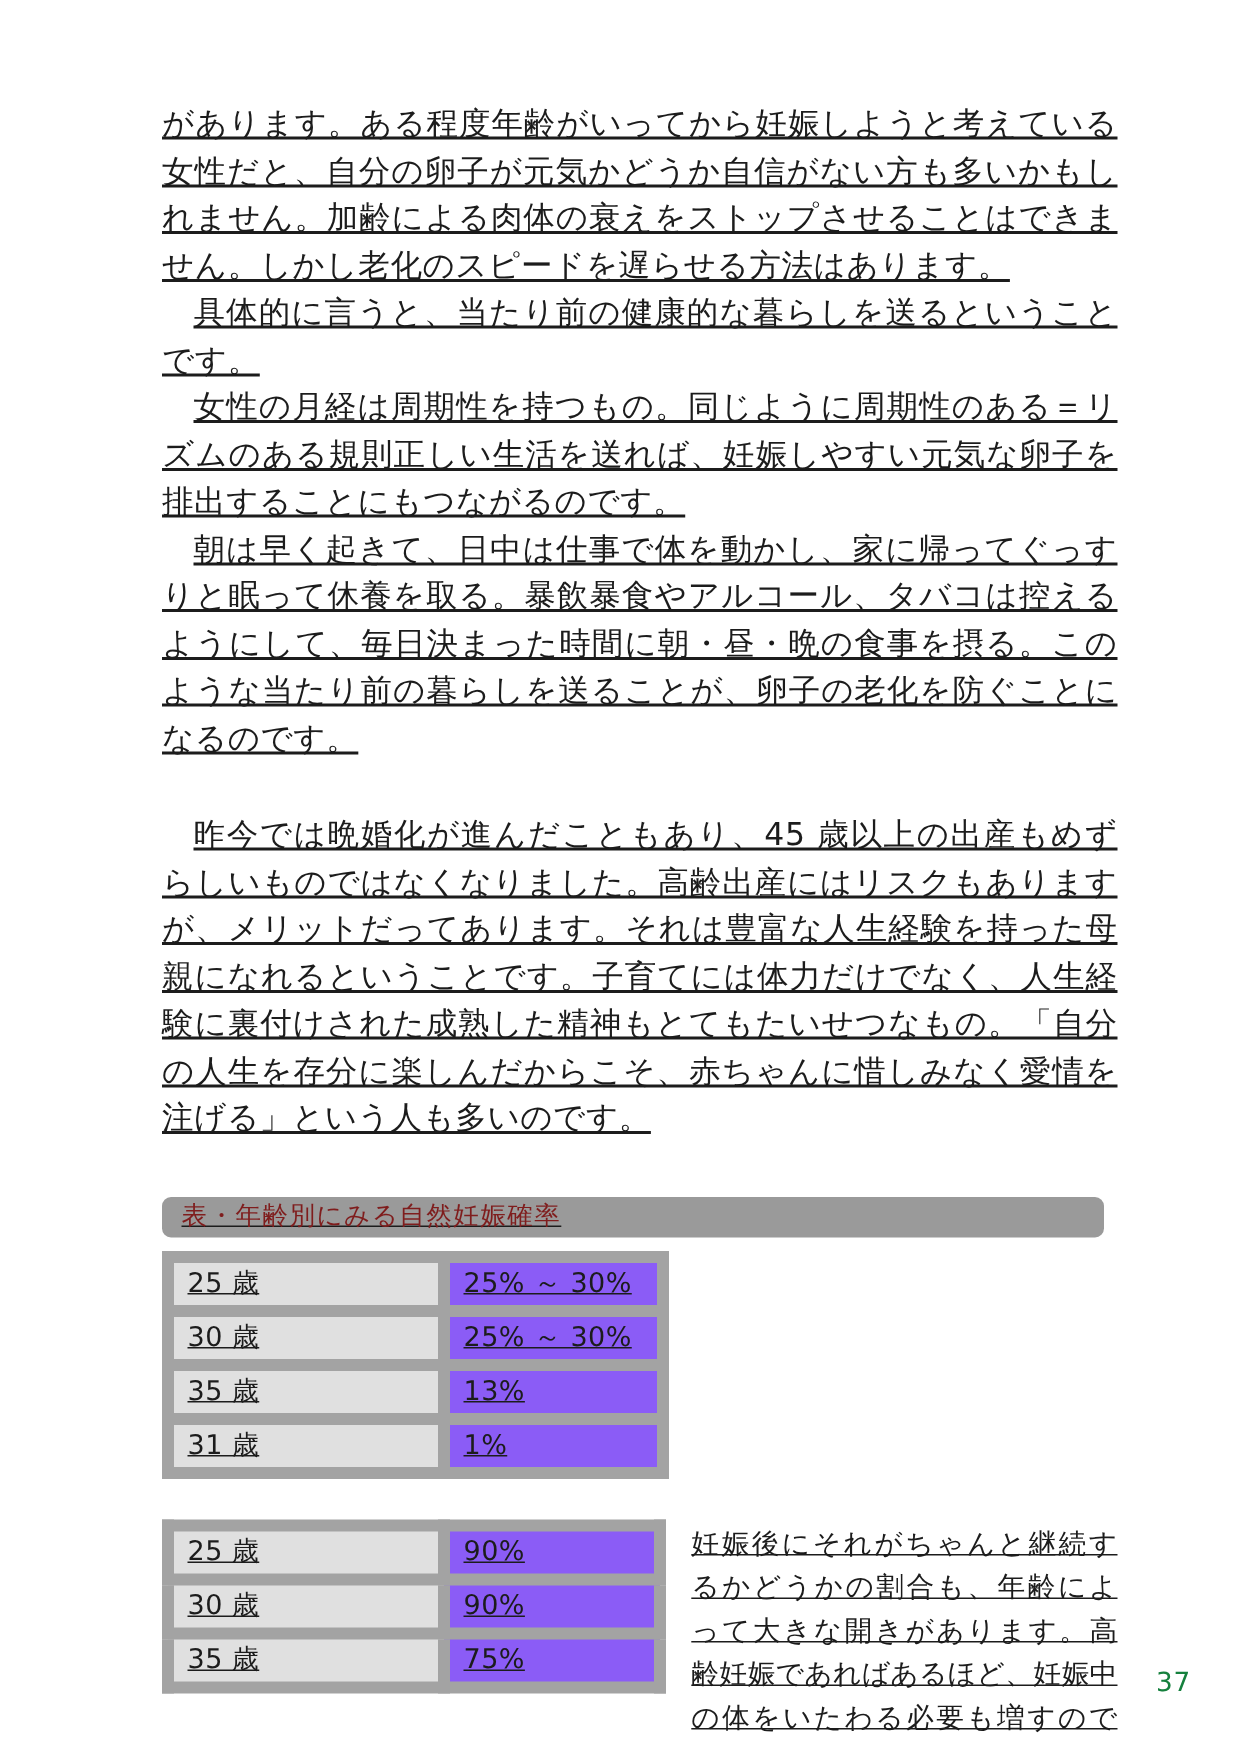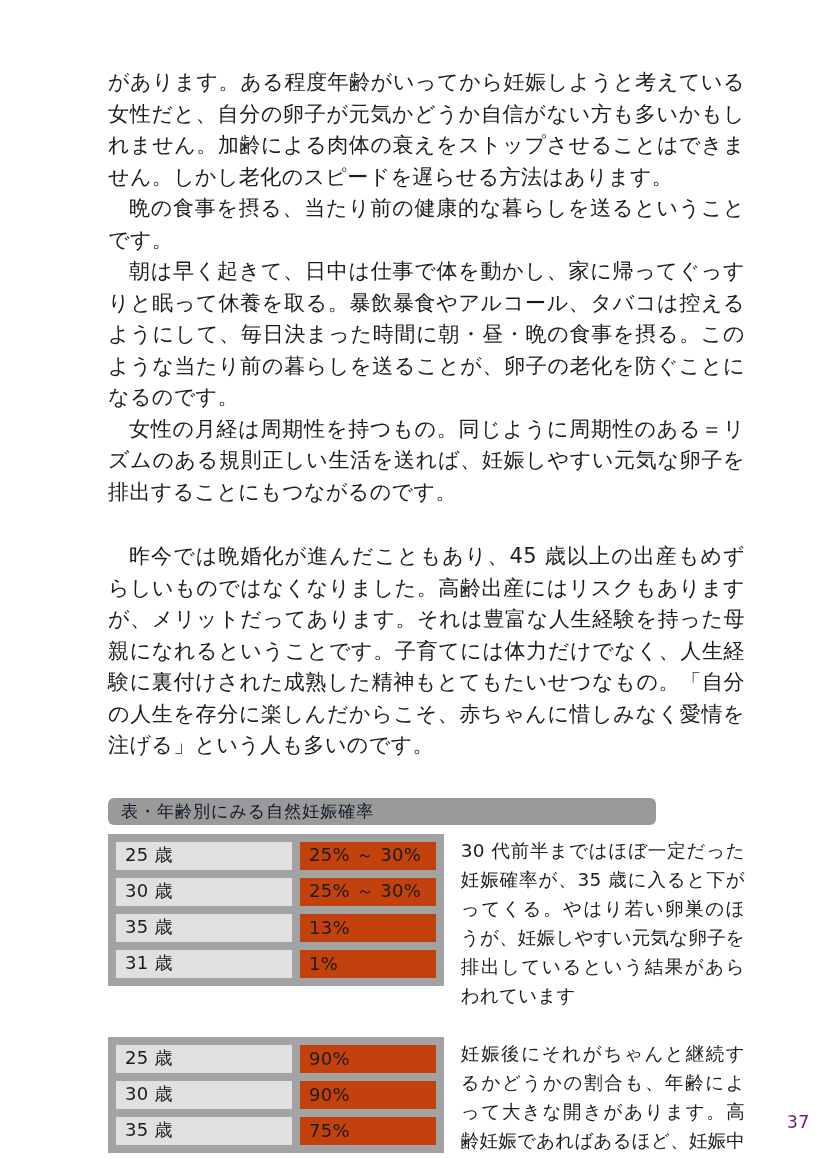--- a/index.html
+++ b/index.html
@@ -10,41 +10,42 @@
   .page {
     position: relative;
     width: 828px;
     height: 1159px;
     background: #ffffff;
     box-sizing: border-box;
     padding: 67px 83px 0 108px;
     font-family: "DejaVu Sans", sans-serif;
     color: #1c1c1c;
     overflow: hidden;
+    text-decoration: underline;
   }
   .body-text p {
     margin: 0;
     font-size: 21px;
     line-height: 31.5px;
     text-align: justify;
     letter-spacing: 0.4px;
   }
   .body-text p.indent { text-indent: 1em; }
   .body-text p.gap-before { margin-top: 33px; }
 
   .section { margin-top: 36px; }
   .section + .section { margin-top: 27px; }
 
   .section-bar {
-    width: 548px;
+    width: 628px;
     height: 27px;
     line-height: 27px;
     box-sizing: border-box;
     background: #9a9a9a;
-    color: #0f172a;
+    color: #7f1d1d;
     font-size: 17px;
     letter-spacing: 1px;
     padding-left: 13px;
     border-radius: 6px;
     margin-top: 24px;
   }
   .section-body {
     display: flex;
     margin-top: 9px;
     gap: 17px;
@@ -57,49 +58,49 @@
     table-layout: fixed;
   }
   .age-table td {
     border: 8px solid #a3a3a3;
     font-size: 18px;
     padding: 1px 9px 2px 9px;
     height: 25px;
     letter-spacing: 0.3px;
   }
   td.age { background: #e0e0e0; width: 158px; }
-  td.val { background: #c2410c; }
+  td.val { background: #8b5cf6; }
 
   .note {
     width: 286px;
     font-size: 18.5px;
     line-height: 29px;
     text-align: justify;
     letter-spacing: 0.2px;
     margin-top: 2px;
   }
   .page-number {
     position: absolute;
-    right: 18px;
+    right: 34px;
     bottom: 27px;
     font-size: 17.5px;
-    color: #701a75;
+    color: #15803d;
     letter-spacing: 0.5px;
   }
 </style>
 </head>
 <body>
 
 <div class="page">
 
   <div class="body-text">
     <p>があります。ある程度年齢がいってから妊娠しようと考えている女性だと、自分の卵子が元気かどうか自信がない方も多いかもしれません。加齢による肉体の衰えをストップさせることはできません。しかし老化のスピードを遅らせる方法はあります。</p>
-    <p class="indent">晩の食事を摂る、当たり前の健康的な暮らしを送るということです。</p>
+    <p class="indent">具体的に言うと、当たり前の健康的な暮らしを送るということです。</p>
+    <p class="indent">女性の月経は周期性を持つもの。同じように周期性のある＝リズムのある規則正しい生活を送れば、妊娠しやすい元気な卵子を排出することにもつながるのです。</p>
     <p class="indent">朝は早く起きて、日中は仕事で体を動かし、家に帰ってぐっすりと眠って休養を取る。暴飲暴食やアルコール、タバコは控えるようにして、毎日決まった時間に朝・昼・晩の食事を摂る。このような当たり前の暮らしを送ることが、卵子の老化を防ぐことになるのです。</p>
-    <p class="indent">女性の月経は周期性を持つもの。同じように周期性のある＝リズムのある規則正しい生活を送れば、妊娠しやすい元気な卵子を排出することにもつながるのです。</p>
     <p class="indent gap-before">昨今では晩婚化が進んだこともあり、45 歳以上の出産もめずらしいものではなくなりました。高齢出産にはリスクもありますが、メリットだってあります。それは豊富な人生経験を持った母親になれるということです。子育てには体力だけでなく、人生経験に裏付けされた成熟した精神もとてもたいせつなもの。「自分の人生を存分に楽しんだからこそ、赤ちゃんに惜しみなく愛情を注げる」という人も多いのです。</p>
   </div>
 
   <div class="section">
     <div class="section-bar">表・年齢別にみる自然妊娠確率</div>
     <div class="section-body">
       <table class="age-table">
         <tbody>
           <tr>
             <td class="age">25 歳</td>
@@ -112,21 +113,20 @@
           <tr>
             <td class="age">35 歳</td>
             <td class="val">13%</td>
           </tr>
           <tr>
             <td class="age">31 歳</td>
             <td class="val">1%</td>
           </tr>
         </tbody>
       </table>
-      <div class="note">30 代前半まではほぼ一定だった妊娠確率が、35 歳に入ると下がってくる。やはり若い卵巣のほうが、妊娠しやすい元気な卵子を排出しているという結果があらわれています</div>
     </div>
   </div>
 
   <div class="section">
     <div class="section-body">
       <table class="age-table">
         <tbody>
           <tr>
             <td class="age">25 歳</td>
             <td class="val">90%</td>

